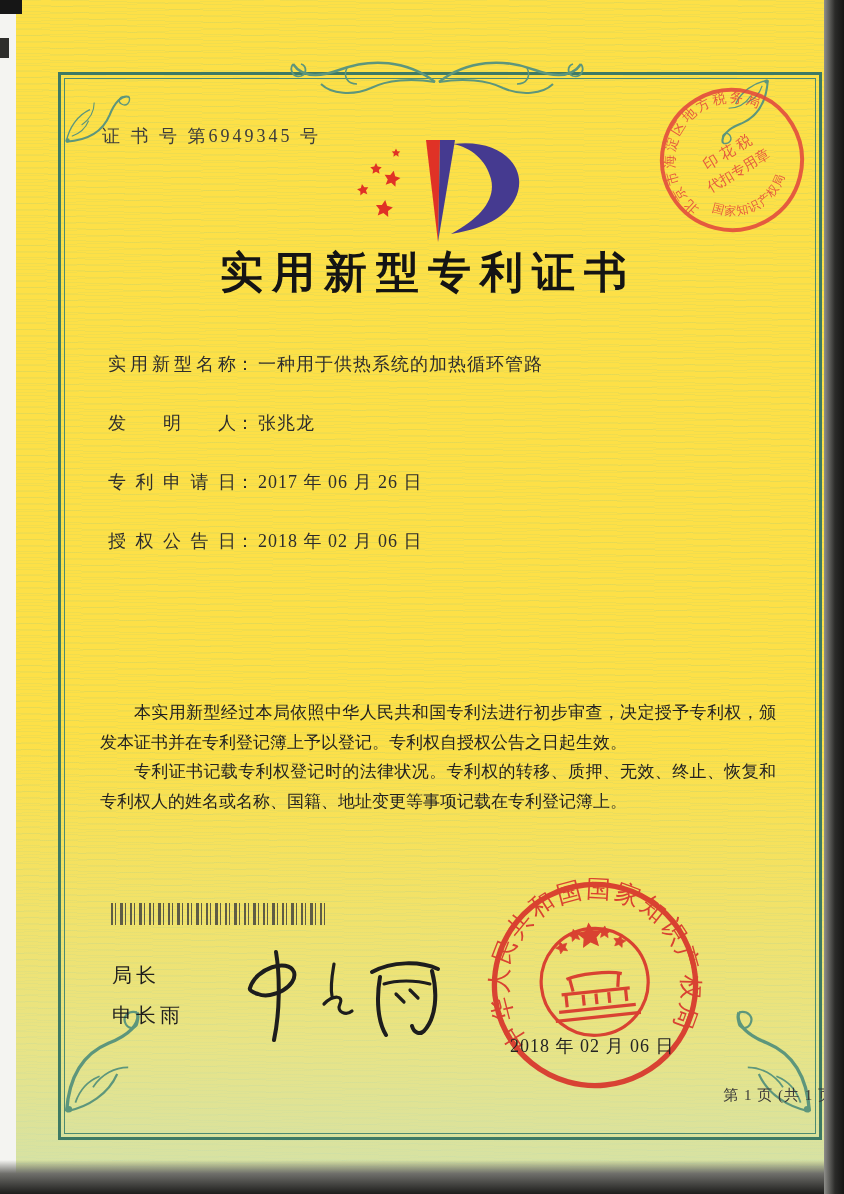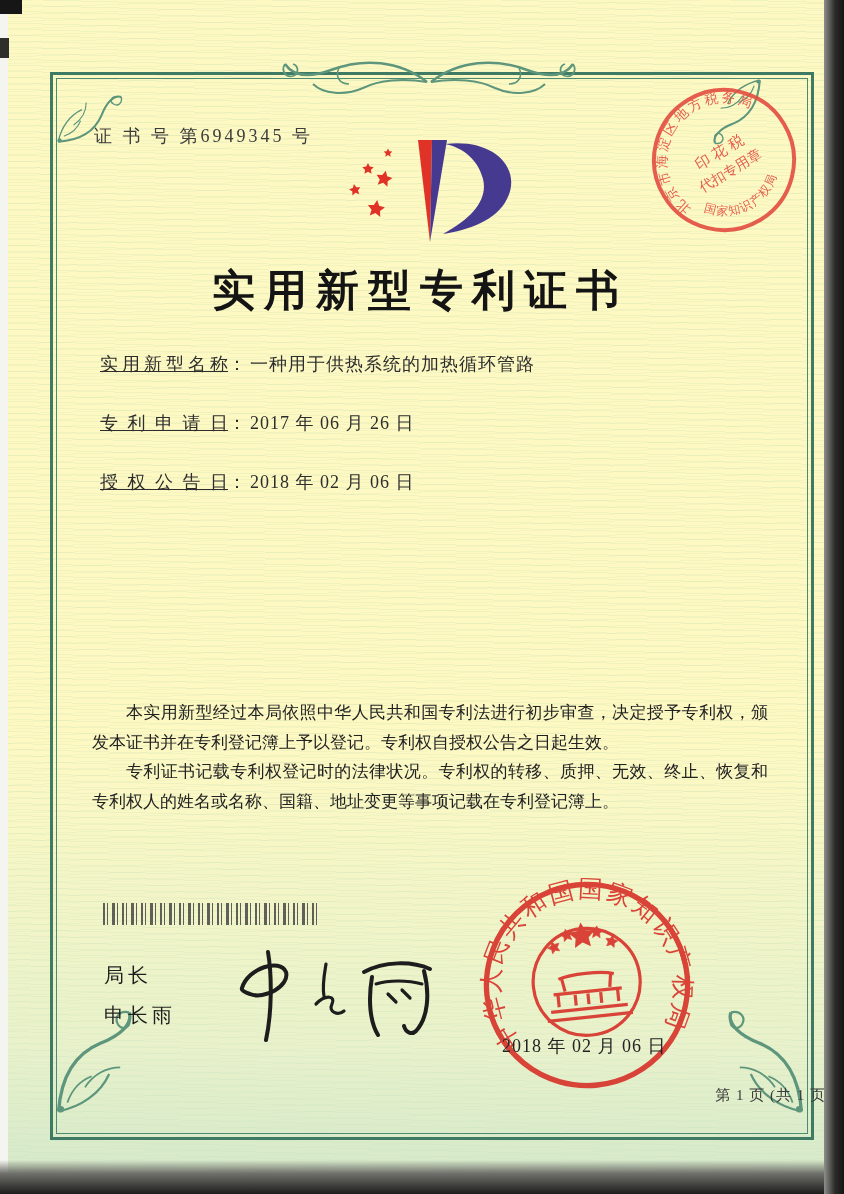--- a/index.html
+++ b/index.html
@@ -2,22 +2,22 @@
 <html><head>
 <meta charset="utf-8">
 <style>
   html,body{margin:0;padding:0;}
   body{
     width:844px;height:1194px;position:relative;overflow:hidden;
     background:#f4f4f1;
     font-family:"Liberation Serif","DejaVu Serif",serif;
   }
   .page{
-    position:absolute;left:8px;top:0;width:824px;height:1194px;
-    background:#fef9c3;
+    position:absolute;left:16px;top:0;width:824px;height:1194px;
+    background:#fde047;
   }
   .page::before{ 
     content:"";position:absolute;inset:0;pointer-events:none;
     background:
       repeating-linear-gradient(1.5deg, rgba(118,186,148,0.10) 0 1px, transparent 1px 6px),
       repeating-linear-gradient(-1.8deg, rgba(118,186,148,0.08) 0 1px, transparent 1px 7px);
   }
   .page::after{ 
     content:"";position:absolute;inset:0;pointer-events:none;
     background:linear-gradient(180deg, rgba(216,238,222,0) 62%, rgba(205,232,212,0.45) 88%, rgba(196,226,204,0.75) 100%);
@@ -41,25 +41,25 @@
   .content{position:absolute;left:0;top:0;width:824px;height:1194px;z-index:5;}
 
   .cert-no{position:absolute;left:86px;top:124px;font-size:18px;letter-spacing:3px;color:#3c3c3c;}
 
   .tax-seal{position:absolute;left:636px;top:80px;width:160px;height:160px;
     transform:rotate(-31deg);opacity:0.88;z-index:6;}
 
   .logo{position:absolute;left:318px;top:136px;width:212px;height:112px;}
 
   .title{position:absolute;left:0;top:244px;width:824px;text-align:center;
-    font-size:43px;font-weight:700;letter-spacing:9px;color:#141414;margin-top:18px;}
+    font-size:43px;font-weight:700;letter-spacing:9px;color:#141414;}
 
   .fields{position:absolute;left:92px;top:352px;width:660px;}
   .field-row{height:59px;font-size:18px;color:#2d2d2d;}
-  .field-label{display:inline-block;width:128px;text-align:justify;text-align-last:justify;vertical-align:top;text-decoration:underline;}
+  .field-label{display:inline-block;width:128px;text-align:justify;text-align-last:justify;vertical-align:top;}
   .field-colon{display:inline-block;margin-right:4px;}
   .field-value{letter-spacing:1px;margin-top:31px;}
 
   .paragraphs{position:absolute;left:84px;top:698px;width:676px;
     font-size:17px;line-height:29.5px;color:#222;text-align:justify;font-family:Liberation Serif, serif;}
   .paragraphs p{margin:0;text-indent:2em;}
 
   .barcode{position:absolute;left:95px;top:903px;width:216px;height:22px;opacity:0.8;
     background:repeating-linear-gradient(90deg,
       #3b3b3b 0px,#3b3b3b 2px,transparent 2px,transparent 4px,
@@ -164,20 +164,23 @@
       </g>
     </svg>
 
     <div class="title">实用新型专利证书</div>
 
     <div class="fields">
       <div class="field-row">
         <span class="field-label">实用新型名称</span><span class="field-colon">：</span><span class="field-value">一种用于供热系统的加热循环管路</span>
       </div>
       <div class="field-row">
+        <span class="field-label">发明人</span><span class="field-colon">：</span><span class="field-value">张兆龙</span>
+      </div>
+      <div class="field-row">
         <span class="field-label">专利申请日</span><span class="field-colon">：</span><span class="field-value">2017 年 06 月 26 日</span>
       </div>
       <div class="field-row">
         <span class="field-label">授权公告日</span><span class="field-colon">：</span><span class="field-value">2018 年 02 月 06 日</span>
       </div>
     </div>
 
     <div class="paragraphs">
       <p>本实用新型经过本局依照中华人民共和国专利法进行初步审查，决定授予专利权，颁发本证书并在专利登记簿上予以登记。专利权自授权公告之日起生效。</p>
       <p>专利证书记载专利权登记时的法律状况。专利权的转移、质押、无效、终止、恢复和专利权人的姓名或名称、国籍、地址变更等事项记载在专利登记簿上。</p>

